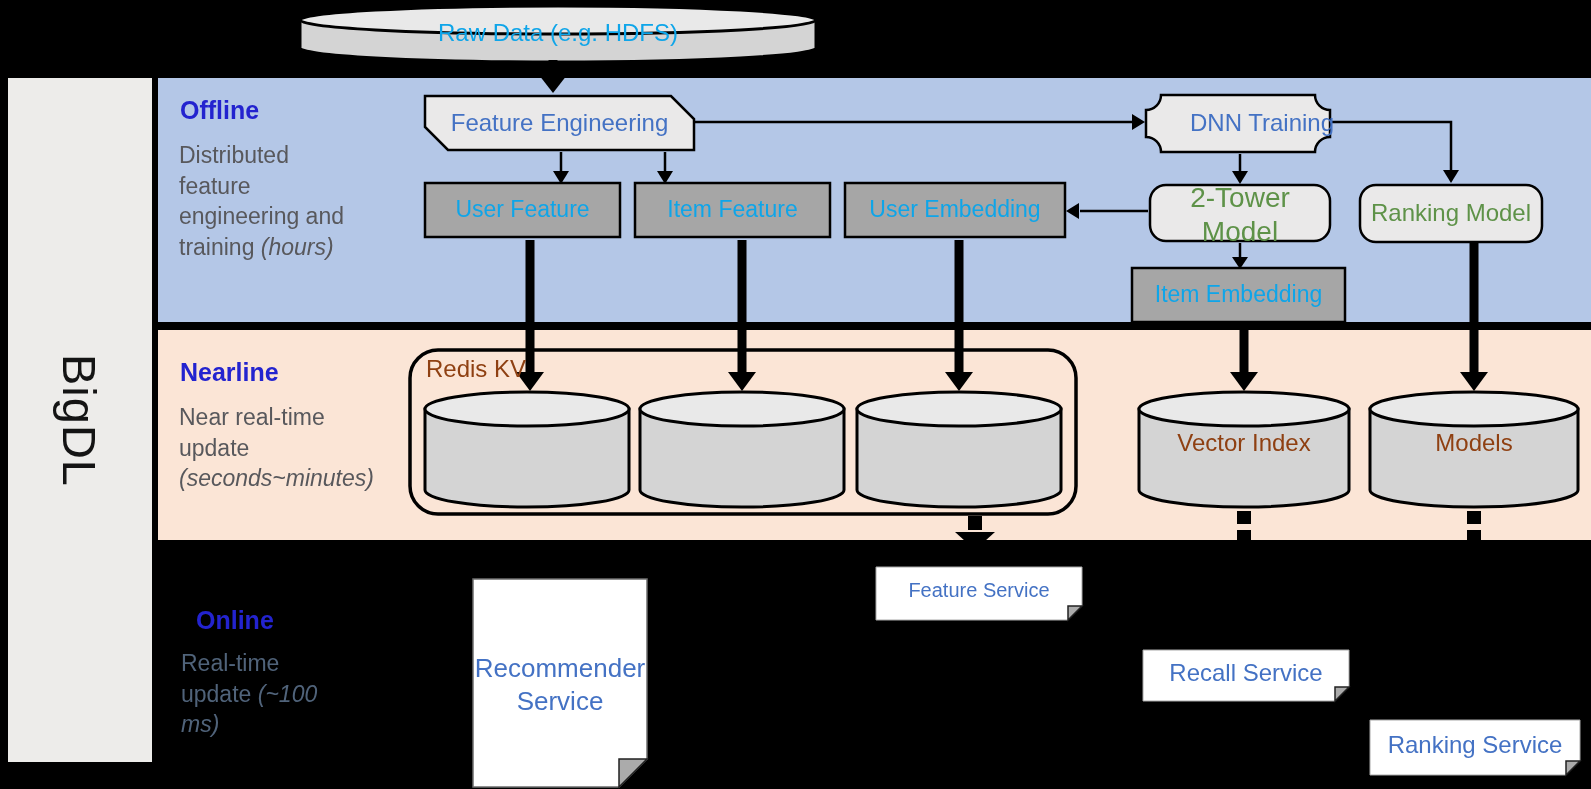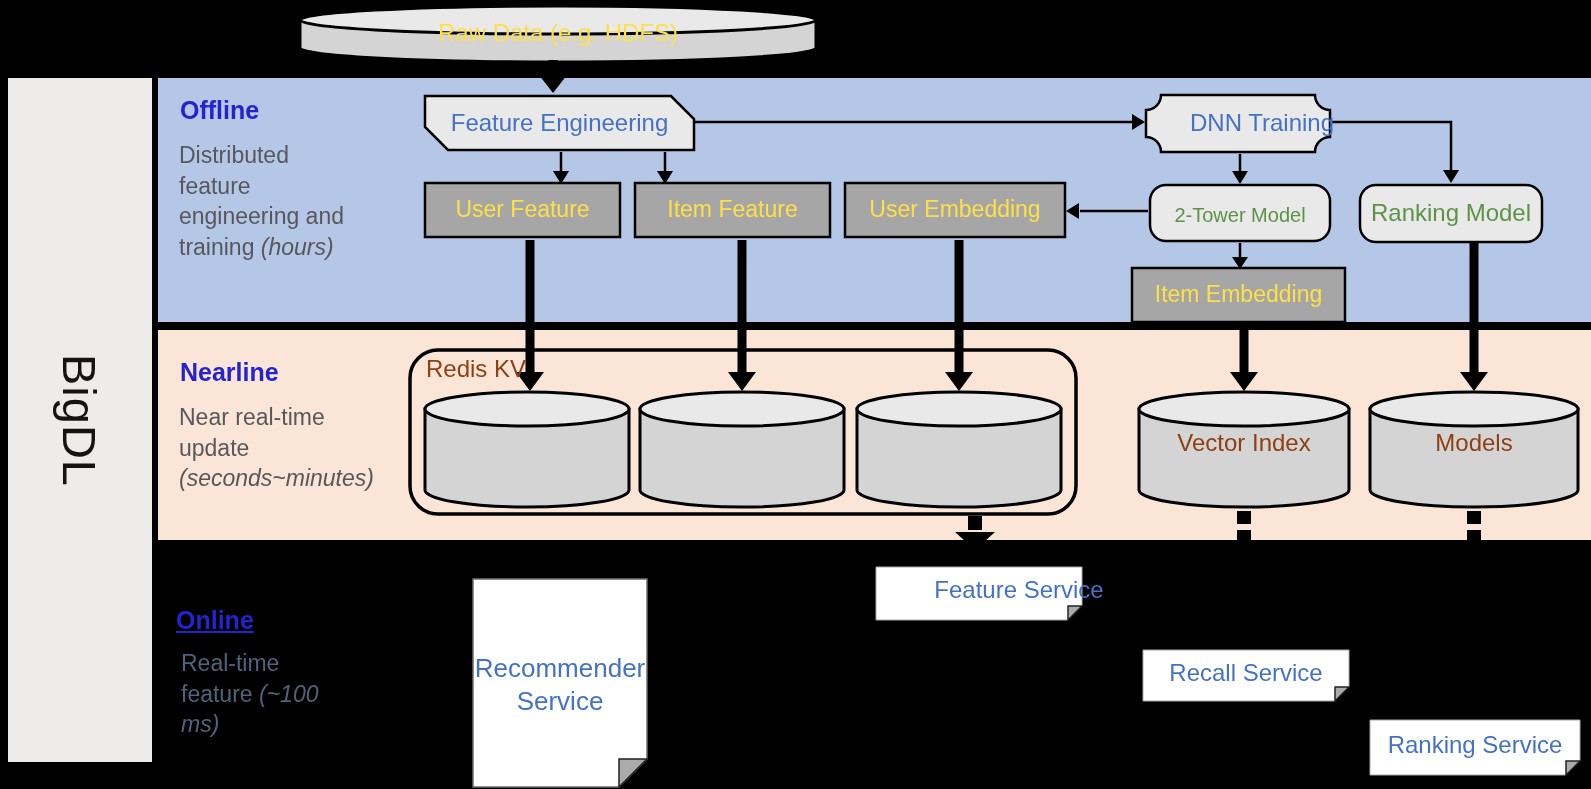--- a/index.html
+++ b/index.html
@@ -32,21 +32,21 @@
   .s-thin      { stroke:#000; stroke-width:2.5; fill:none; }
   .s-thick     { stroke:#000; stroke-width:9;   fill:none; }
   .s-head      { fill:#000; stroke:none; }
   .s-doc       { fill:#fff; stroke:#6e6e6e; stroke-width:1.5; }
   .s-tab       { fill:#fff; stroke:#a8a8a8; stroke-width:1; }
   .s-flap      { fill:#ababab; stroke:#222; stroke-width:1.5; }
 
   
   .lbl {
     position:absolute; display:flex; align-items:center; justify-content:center;
-    text-align:center; font-size:23px; color:#fde047; line-height:1.2; pointer-events:none;
+    text-align:center; font-size:23px; color:#0ea5e9; line-height:1.2; pointer-events:none;
   }
   .lbl.blue   { color:var(--accent_blue); }
   .lbl.green  { color:var(--model_green); }
   .lbl.brown  { color:var(--store_brown); }
   .lbl.left   { justify-content:flex-start; text-align:left; }
   .sec-title  { position:absolute; font-size:25px; font-weight:600; color:var(--title_blue); }
   .sec-desc   { position:absolute; font-size:23px; color:var(--desc_gray); line-height:1.33; }
   .sec-desc .note { font-style:italic;margin-top:23px; }
   .sec-desc.on-dark { color:var(--desc_slate); }
   .raw-lbl { font-size:24px; }
@@ -198,38 +198,38 @@
   <div class="sec-desc" style="left:179px;top:140px;width:185px;">
     <span>Distributed feature engineering and training</span>
     <span class="note">(hours)</span>
   </div>
 
   <div class="lbl blue" style="left:425px;top:96px;width:269px;height:54px;font-size:24px;">Feature Engineering</div>
   <div class="lbl blue" style="left:1146px;top:95px;width:184px;height:57px;font-size:24px;margin-left:24px;">DNN Training</div>
   <div class="lbl" style="left:425px;top:183px;width:195px;height:54px;">User Feature</div>
   <div class="lbl" style="left:635px;top:183px;width:195px;height:54px;">Item Feature</div>
   <div class="lbl" style="left:845px;top:183px;width:220px;height:54px;">User Embedding</div>
-  <div class="lbl green" style="left:1150px;top:185px;width:180px;height:60px;font-size:20px;">2-Tower Model</div>
+  <div class="lbl green" style="left:1150px;top:185px;width:180px;height:60px;font-size:28px;">2-Tower Model</div>
   <div class="lbl green" style="left:1360px;top:185px;width:182px;height:57px;font-size:24px;">Ranking Model</div>
   <div class="lbl" style="left:1132px;top:268px;width:213px;height:54px;">Item Embedding</div>
 
   <div class="sec-title" style="left:180px;top:358px;">Nearline</div>
   <div class="sec-desc" style="left:179px;top:402px;width:215px;">
     <span>Near real-time update</span>
     <span class="note">(seconds~minutes)</span>
   </div>
 
   <div class="lbl brown left" style="left:426px;top:351px;width:140px;height:36px;font-size:24px;">Redis KV</div>
   <div class="lbl brown" style="left:1370px;top:400px;width:208px;height:86px;font-size:24px;">Models</div>
   <div class="lbl brown" style="left:1139px;top:400px;width:210px;height:86px;font-size:24px;">Vector Index</div>
 
-  <div class="sec-title" style="left:176px;top:606px;text-decoration:underline;">Online</div>
+  <div class="sec-title" style="left:196px;top:606px;">Online</div>
   <div class="sec-desc on-dark" style="left:181px;top:648px;width:165px;">
-    <span>Real-time feature</span>
+    <span>Real-time update</span>
     <span class="note">(~100 ms)</span>
   </div>
 
   <div class="lbl blue doc-lbl" style="left:477px;top:635px;width:166px;height:100px;">Recommender Service</div>
-  <div class="lbl blue" style="left:876px;top:565px;width:206px;height:50px;font-size:24px;margin-left:40px;">Feature Service</div>
+  <div class="lbl blue" style="left:876px;top:565px;width:206px;height:50px;font-size:20px;">Feature Service</div>
   <div class="lbl blue" style="left:1143px;top:649px;width:206px;height:48px;font-size:24px;">Recall Service</div>
   <div class="lbl blue" style="left:1370px;top:719px;width:210px;height:52px;font-size:24px;">Ranking Service</div>
 
 </div>
 
 </body></html>

